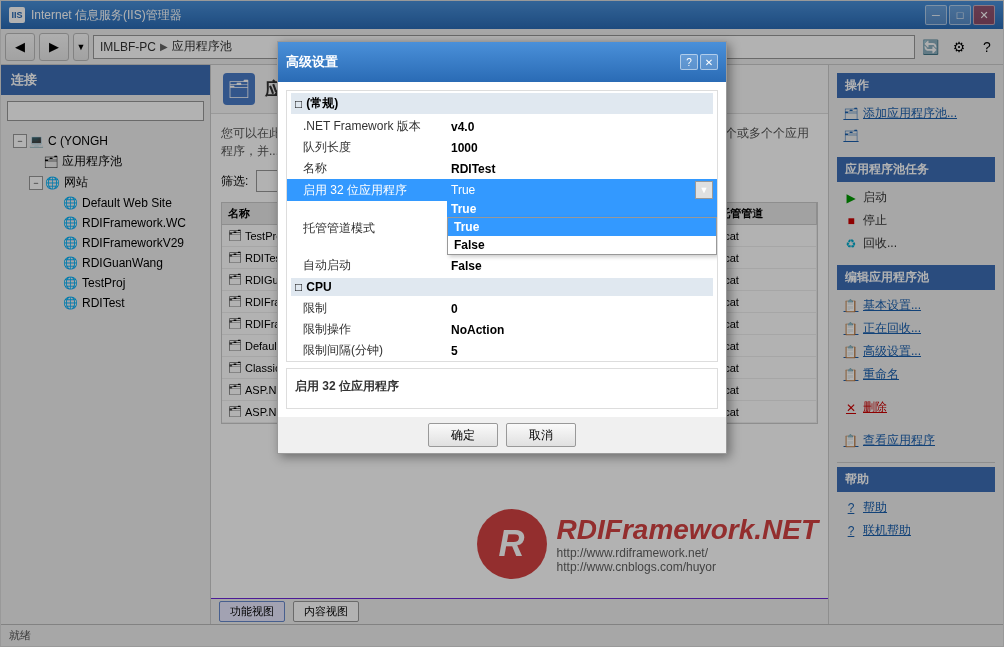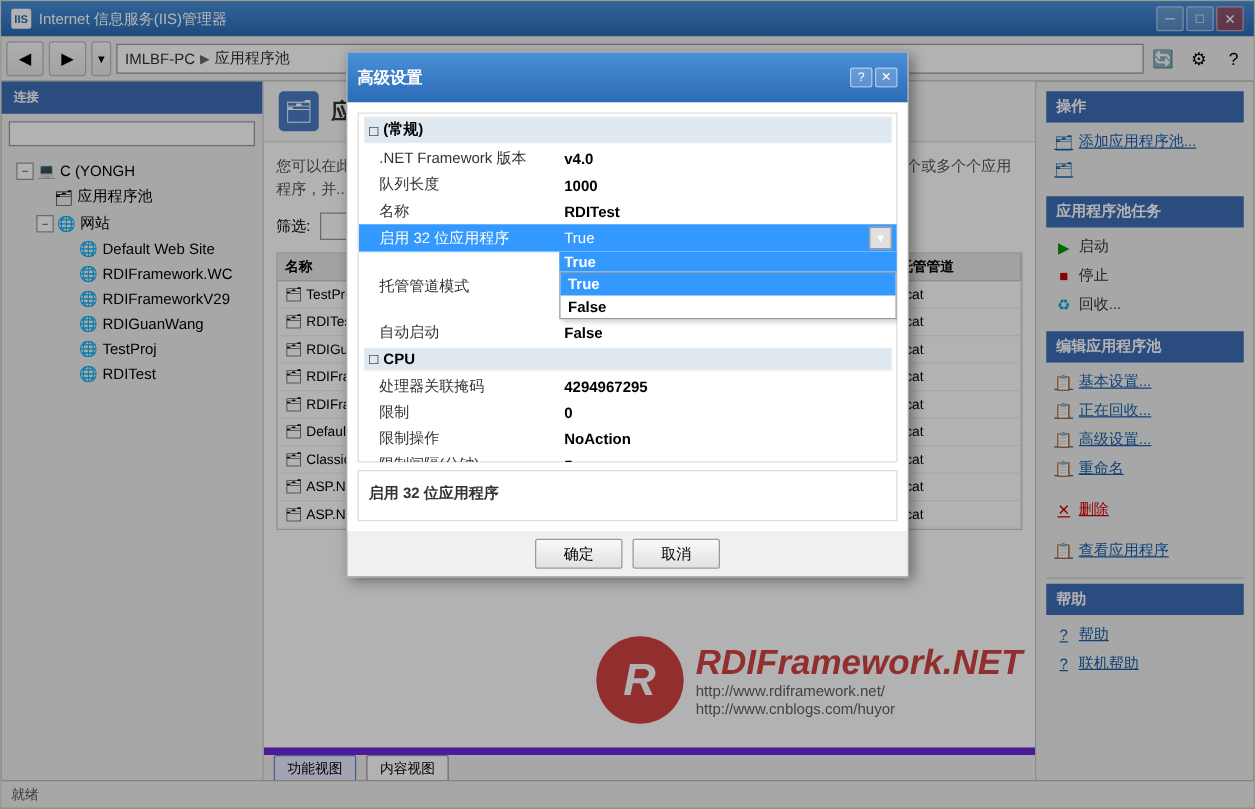--- a/index.html
+++ b/index.html
@@ -27,21 +27,21 @@
     .address-segment { color: #333; }
     .address-arrow { color: #666; font-size: 10px; }
     .toolbar-right { display: flex; gap: 4px; }
     .toolbar-icon-btn { width: 24px; height: 24px; border: 1px solid transparent; border-radius: 2px; cursor: pointer; display: flex; align-items: center; justify-content: center; font-size: 14px; }
     
     
     .content-area { display: flex; flex: 1; overflow: hidden; }
     
     
     .sidebar { width: 210px; background: #f0f0f0; border-right: 1px solid #ccc; overflow-y: auto; flex-shrink: 0; }
-    .sidebar-header { background: #3d6eb5; color: white; padding: 6px 10px; font-size: 10px; font-weight: bold; }
+    .sidebar-header { background: #3d6eb5; color: white; padding: 6px 10px; font-size: 13px; font-weight: bold; }
     .sidebar-search { padding: 6px; display: flex; gap: 4px; }
     .sidebar-search-input { flex: 1; height: 20px; border: 1px solid #999; padding: 0 4px; background: white; }
     .tree-container { padding: 4px; }
     .tree-item { display: flex; align-items: center; padding: 2px 4px; cursor: pointer; white-space: nowrap; overflow: hidden; }
     .tree-expand { width: 14px; height: 14px; display: inline-flex; align-items: center; justify-content: center; border: 1px solid #999; background: white; font-size: 9px; cursor: pointer; margin-right: 2px; flex-shrink: 0; }
     .tree-icon { width: 16px; height: 16px; margin-right: 3px; flex-shrink: 0; display: inline-flex; align-items: center; justify-content: center; font-size: 12px; }
     .tree-label { font-size: 12px; overflow: hidden; text-overflow: ellipsis; }
     
     
     .main-content { flex: 1; background: white; overflow: hidden; position: relative; }
@@ -53,21 +53,21 @@
     .filter-row { display: flex; align-items: center; gap: 8px; margin-bottom: 10px; }
     .filter-label { font-size: 12px; }
     .filter-input { width: 180px; height: 22px; border: 1px solid #999; padding: 0 4px; }
     .app-list { border: 1px solid #ccc; background: white; }
     .app-list-header { background: #e8e8e8; display: grid; grid-template-columns: 180px 1fr 1fr 1fr 1fr; border-bottom: 1px solid #ccc; }
     .app-list-header-cell { padding: 3px 6px; font-size: 11px; border-right: 1px solid #ccc; font-weight: bold; }
     .app-list-row { display: grid; grid-template-columns: 180px 1fr 1fr 1fr 1fr; border-bottom: 1px solid #eee; cursor: pointer; }
     .app-list-cell { padding: 3px 6px; font-size: 11px; border-right: 1px solid #eee; display: flex; align-items: center; gap: 3px; overflow: hidden; white-space: nowrap; }
     
     
-    .bottom-bar { background: #f0f0f0; border-top: 6px solid #6d28d9; height: 26px; display: flex; align-items: center; padding: 0 8px; gap: 8px; flex-shrink: 0; margin-top: 20px; }
+    .bottom-bar { background: #f0f0f0; border-top: 1px solid #6d28d9; height: 26px; display: flex; align-items: center; padding: 0 8px; gap: 8px; flex-shrink: 0; margin-top: 20px; }
     .view-btn { padding: 2px 10px; border: 1px solid #999; background: white; font-size: 11px; cursor: pointer; border-radius: 2px; }
     .view-btn.active { background: #e8e8ff; border-color: #6688cc; }
     .status-bar { background: #f0f0f0; border-top: 1px solid #bbb; height: 22px; display: flex; align-items: center; padding: 0 8px; font-size: 11px; color: #555; flex-shrink: 0; }
     
     
     .right-panel { width: 175px; background: #f0f0f0; border-left: 1px solid #ccc; padding: 8px; overflow-y: auto; flex-shrink: 0; }
     .right-panel-section { margin-bottom: 10px; }
     .right-panel-title { background: #3d6eb5; color: white; padding: 4px 8px; font-size: 12px; font-weight: bold; margin-bottom: 4px; }
     .right-panel-action { display: flex; align-items: center; gap: 4px; padding: 3px 6px; cursor: pointer; font-size: 12px; color: #1a5fad; text-decoration: underline; }
     .right-panel-action-icon { width: 16px; height: 16px; flex-shrink: 0; display: flex; align-items: center; justify-content: center; font-size: 12px; }
@@ -457,24 +457,20 @@
 
             <tr>
               <td colspan="2">
                 <div class="dialog-section-header">
                   <span>□</span>
                   <span>CPU</span>
                 </div>
               </td>
             </tr>
             <tr>
-              <td class="prop-col" style="padding-left:16px;">处理器关联掩码</td>
-              <td class="val-col">4294967295</td>
-            </tr>
-            <tr>
               <td class="prop-col" style="padding-left:16px;">限制</td>
               <td class="val-col">0</td>
             </tr>
             <tr>
               <td class="prop-col" style="padding-left:16px;">限制操作</td>
               <td class="val-col">NoAction</td>
             </tr>
             <tr>
               <td class="prop-col" style="padding-left:16px;">限制间隔(分钟)</td>
               <td class="val-col">5</td>

